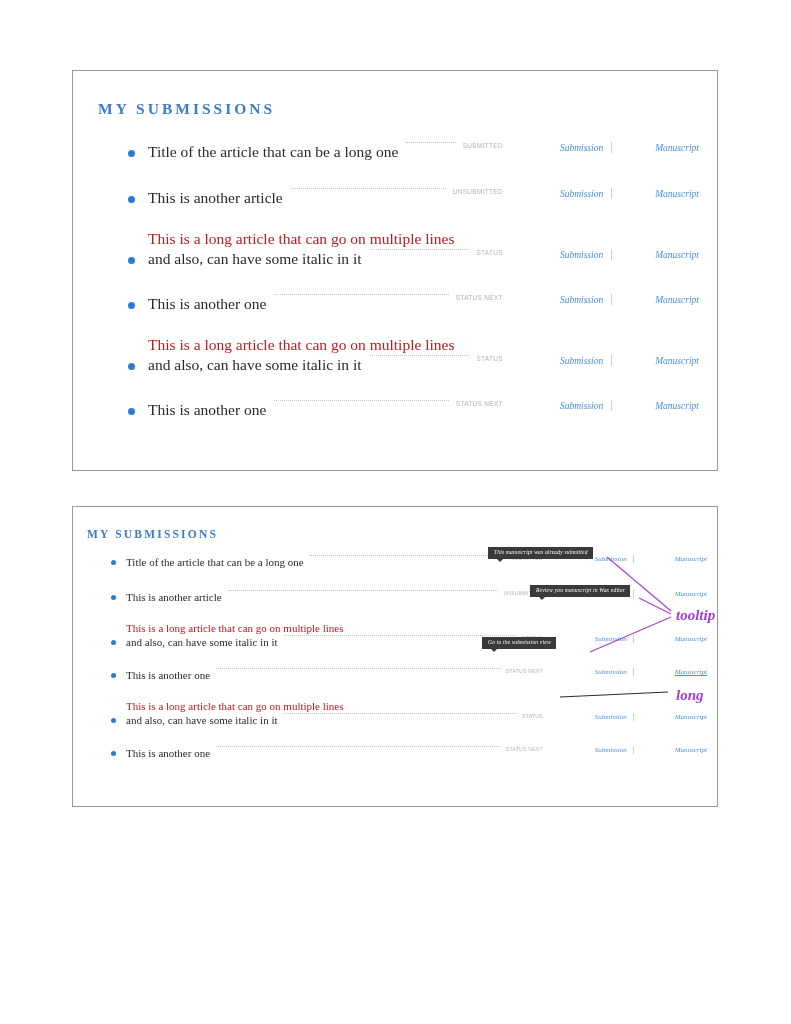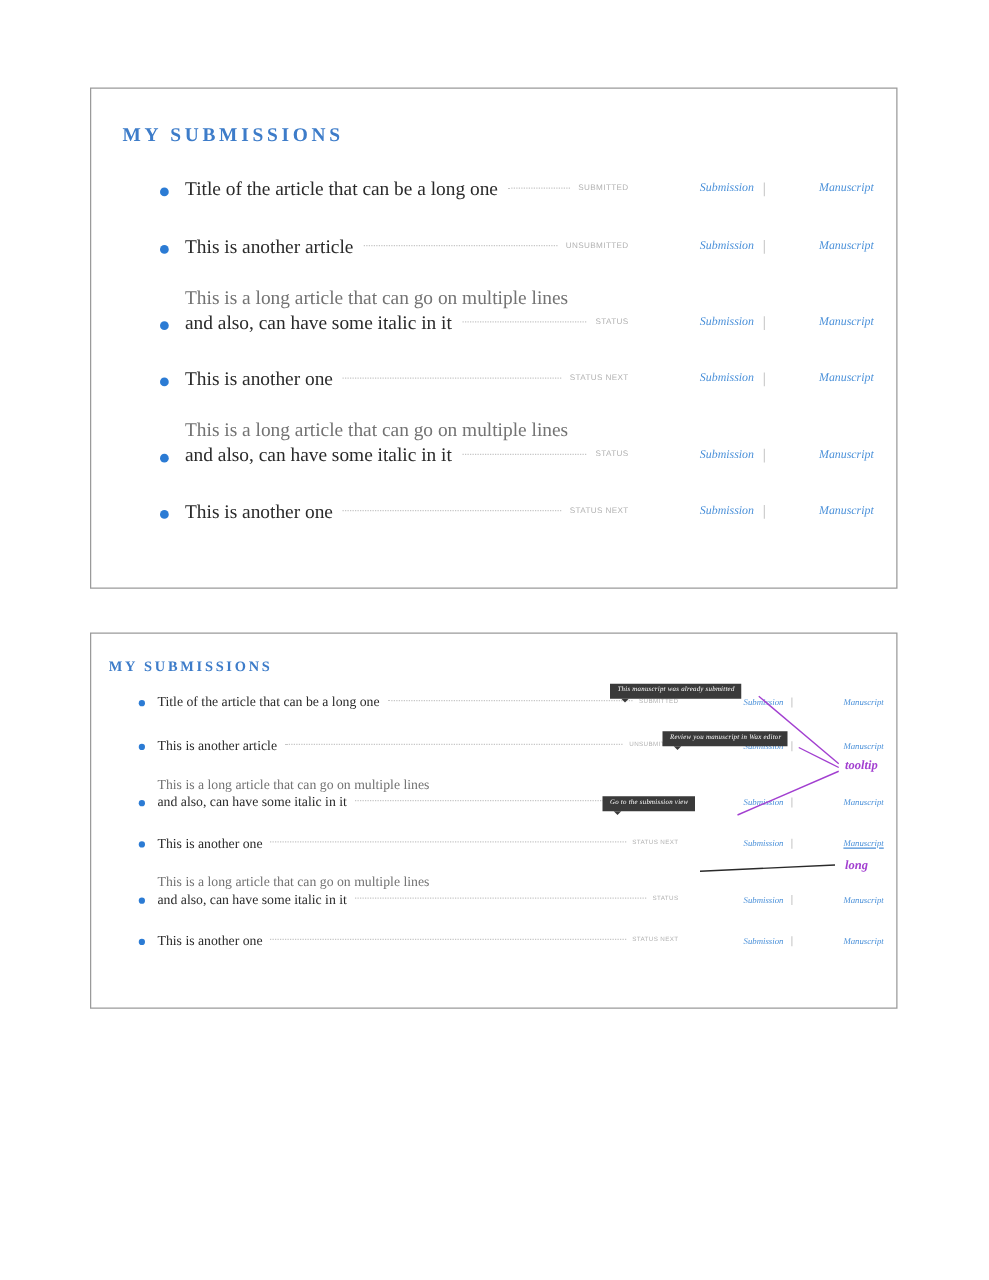--- a/index.html
+++ b/index.html
@@ -61,31 +61,31 @@
 
   .bullet {
     flex: 0 0 auto;
     border-radius: 50%;
     background: #2b7bd4;
   }
   #panel-1 .bullet { width: 7px; height: 7px; margin: 0 13px 5px 0; }
   #panel-2 .bullet { width: 5px; height: 5px; margin: 0 10px 4px 0; }
 
   .row-body { flex: 1 1 auto; min-width: 0; }
-  .title-wrap { display: flex; align-items: center; width: 100%; }
+  .title-wrap { display: flex; align-items: flex-start; width: 100%; }
   .title {
     color: #2a2a2a;
     font-family: "Liberation Serif", serif;
     white-space: nowrap;
   }
   #panel-1 .title { font-size: 15.5px; line-height: 20px; }
   #panel-2 .title { font-size: 11px; line-height: 14px; }
 
   .title-line-1 {
-    color: #737373;
+    color: #b91c1c;
     font-family: "Liberation Serif", serif;
     white-space: nowrap;
   }
   #panel-1 .title-line-1 { font-size: 15.5px; line-height: 20px; }
   #panel-2 .title-line-1 { font-size: 11px; line-height: 14px; }
 
   .leader {
     flex: 1 1 auto;
     min-width: 12px;
     border-bottom: 1px dotted #c6c6c6;
@@ -160,21 +160,21 @@
   #tooltip-2 { left: 530px; top: 585px; }
   #tooltip-3 { left: 482px; top: 637px; }
 
   
   .callout-label {
     position: absolute;
     color: #a23fd0;
     font-family: "Liberation Serif", serif;
     font-style: italic;
     font-weight: bold;
-    font-size: 10px;
+    font-size: 15px;
   }
   #callout-tooltip { left: 676px; top: 607px; }
   #callout-hover { left: 676px; top: 687px; }
 
   .lines-svg {
     position: absolute;
     left: 0; top: 0;
     width: 791px; height: 1024px;
     pointer-events: none;
   }

